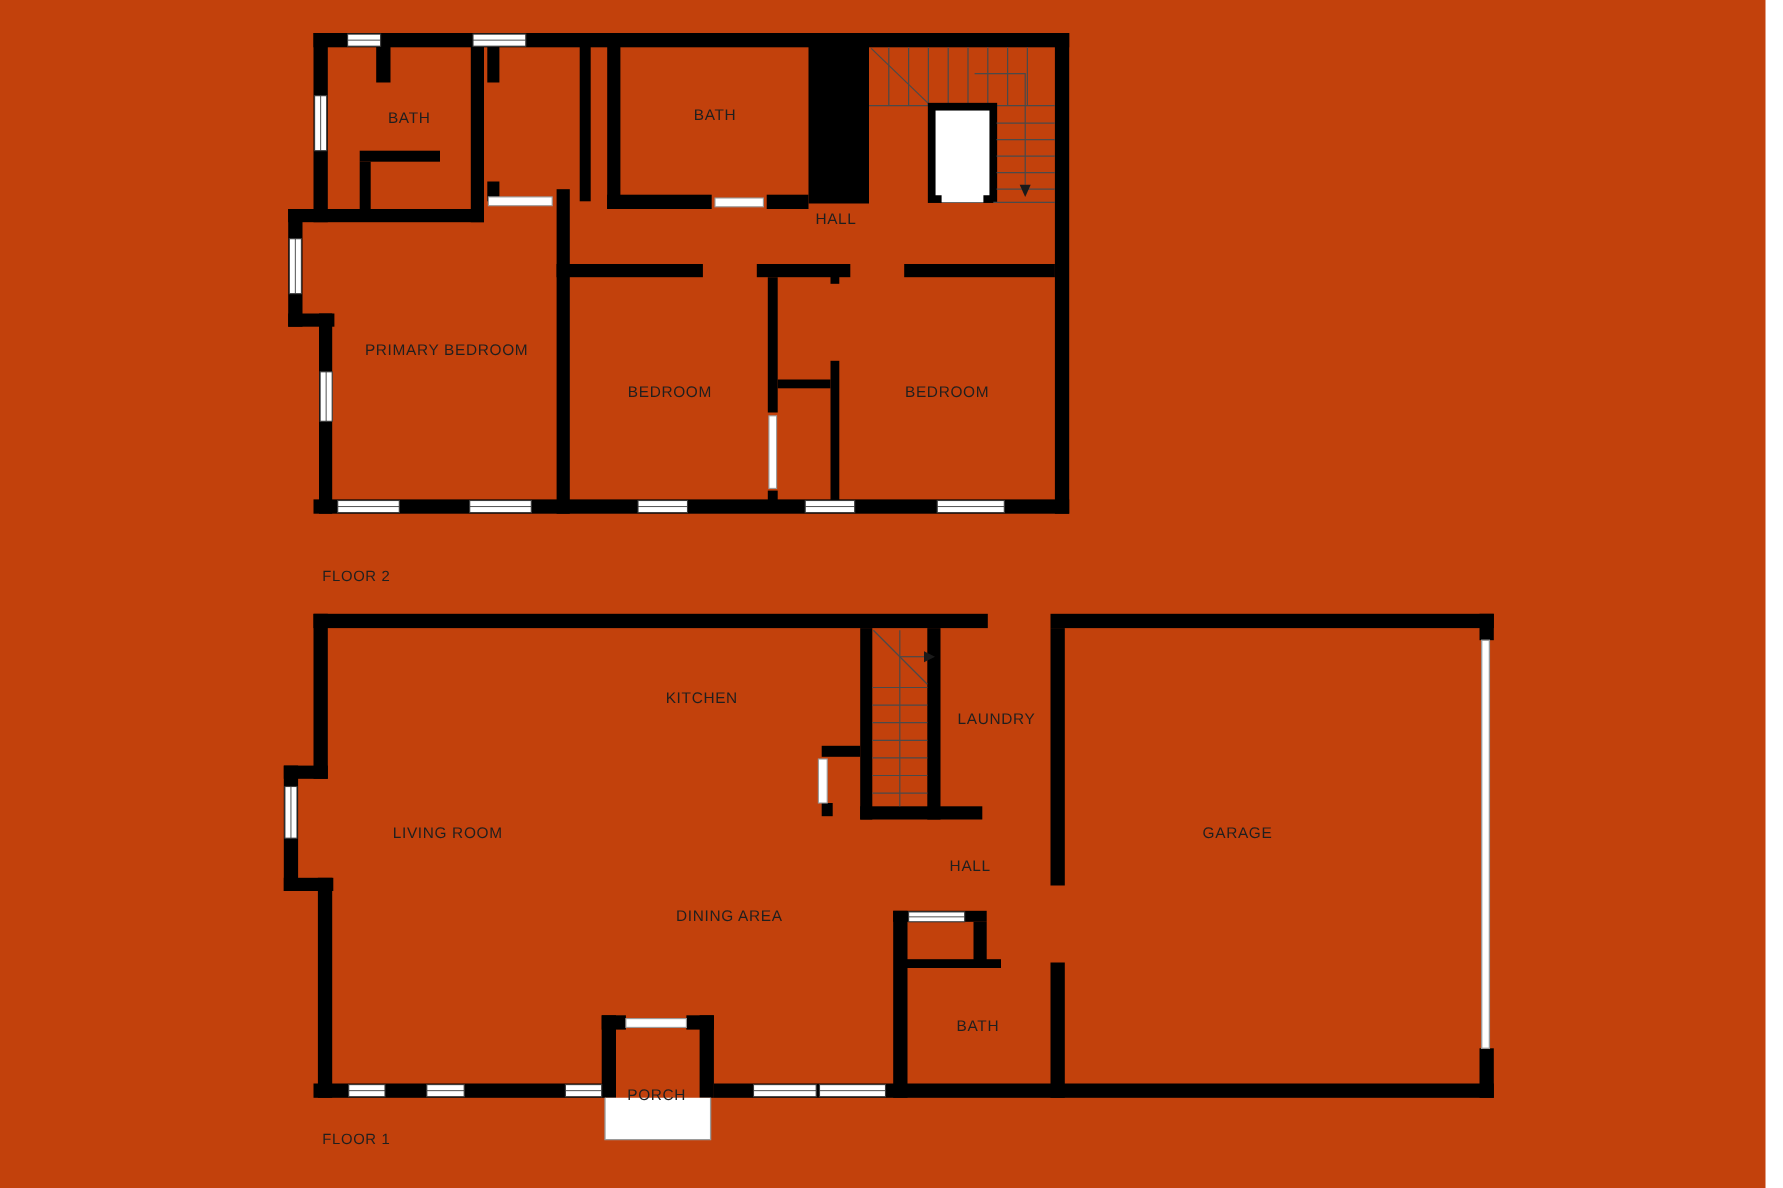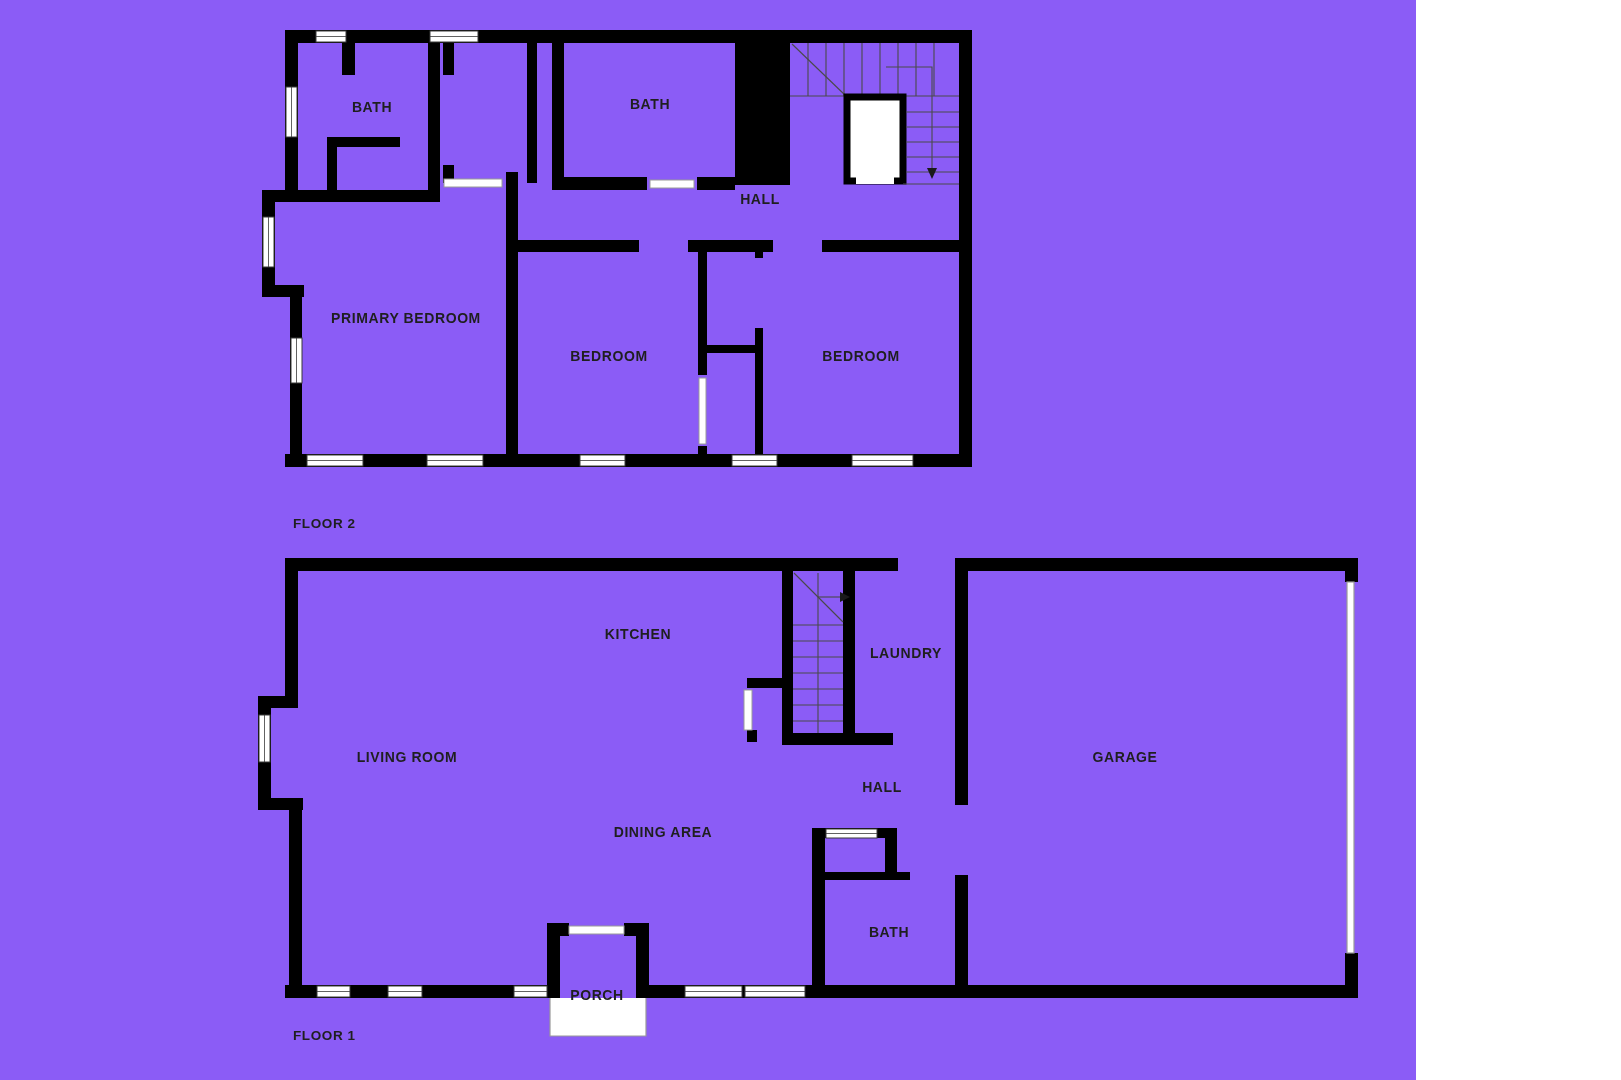--- a/index.html
+++ b/index.html
@@ -1,16 +1,16 @@
 <!DOCTYPE html>
 <html><head>
 <meta charset="utf-8">
 <style>
   html, body { margin: 0; padding: 0; background: #ffffff; }
-  .plan-wrap { position: relative; width: 1416px; height: 1080px; background: #8b5cf6; overflow: hidden; font-weight: bold; }
+  .plan-wrap { position: relative; width: 1605px; height: 1080px; background: #c2410c; overflow: hidden; }
   svg { display: block; }
   .wall { fill: #000000; stroke: none; }
   .win  { fill: #ffffff; stroke: #3a3a3a; stroke-width: 1; }
   .winline { stroke: #3a3a3a; stroke-width: 0.8; }
   .door { fill: #ffffff; stroke: #9a9a9a; stroke-width: 1; }
   .stair { stroke: #4a4a4a; stroke-width: 1.1; fill: none; }
   .thin  { stroke: #9a9a9a; stroke-width: 1.2; fill: #ffffff; }
   .landing { fill: #ffffff; stroke: #000000; stroke-width: 7; }
   .arrow { fill: #1a1a1a; stroke: none; }
   .room-label {

